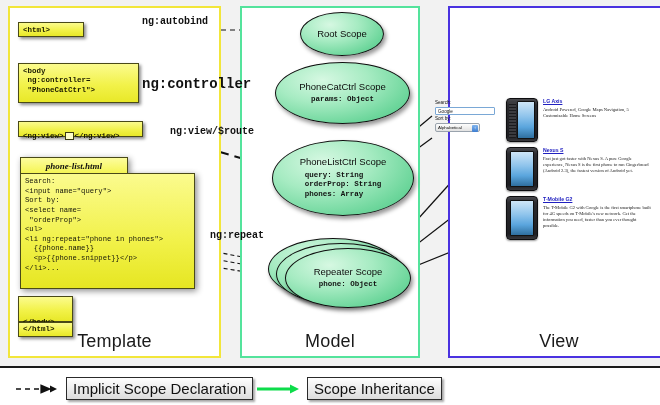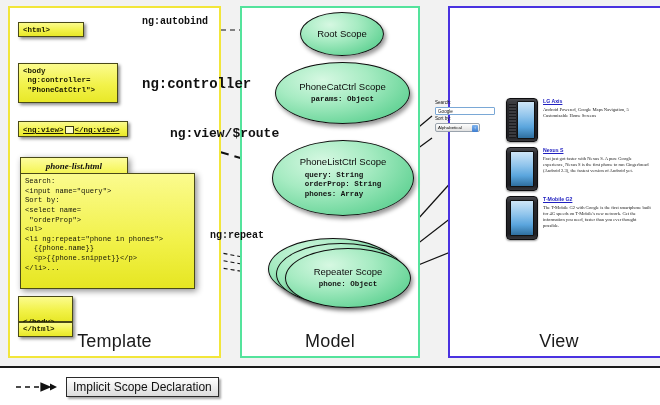--- a/index.html
+++ b/index.html
@@ -13,22 +13,22 @@
 
   .panel-label{position:absolute;font-size:18px;color:#1a1a1a;text-align:center;width:100%;bottom:4px;letter-spacing:.2px;}
 
   
   .ybox{position:absolute;box-sizing:border-box;border:1px solid #4a4a18;
         background:linear-gradient(180deg,#fbfb8e 0%,#f2f24a 55%,#e8e828 100%);
         box-shadow:2px 2px 3px rgba(0,0,0,.45);
         font-family:"Liberation Mono",monospace;font-weight:bold;font-size:7.5px;color:#1a1a00;
         padding:3px 4px;line-height:1.25;white-space:pre;}
   #tag-html{left:18px;top:22px;width:66px;height:15px;padding-top:3px;}
-  #tag-body{left:18px;top:63px;width:100px;height:40px;}
-  #tag-ngview{left:18px;top:121px;width:110px;height:16px;padding-top:4px;text-decoration:underline;}
+  #tag-body{left:18px;top:63px;width:121px;height:40px;}
+  #tag-ngview{left:18px;top:121px;width:125px;height:16px;padding-top:10px;}
   #tag-bodyclose{left:18px;top:296px;width:55px;height:15px;padding-top:21px;}
   #tag-htmlclose{left:18px;top:322px;width:55px;height:15px;padding-top:2px;}
   .ngview-sq{display:inline-block;width:7px;height:6px;border:1px solid #3a3a10;background:#fdfdc8;vertical-align:middle;margin:0 1px;}
 
   
   #partial{position:absolute;left:20px;top:157px;width:175px;height:132px;
            filter:drop-shadow(2px 2px 3px rgba(0,0,0,.45));}
   #partial-tab{position:absolute;left:0;top:0;width:108px;height:17px;box-sizing:border-box;
       border:1px solid #4a4a18;border-bottom:none;background:linear-gradient(180deg,#fdfd9e,#f4f44f);
       font-family:"Liberation Serif",serif;font-style:italic;font-weight:bold;font-size:9px;color:#111;
@@ -50,21 +50,21 @@
   #scope-list{left:272px;top:140px;width:140px;height:74px;}
   #scope-rep3{left:268px;top:238px;width:128px;height:60px;}
   #scope-rep2{left:276px;top:243px;width:128px;height:60px;}
   #scope-rep1{left:285px;top:248px;width:124px;height:58px;}
 
   
   svg.ov{position:absolute;left:0;top:0;width:660px;height:405px;pointer-events:none;}
   .conn-label{position:absolute;font-family:"Liberation Mono",monospace;font-weight:bold;color:#111;white-space:nowrap;}
   #lbl-autobind{left:142px;top:16px;font-size:10px;}
   #lbl-controller{left:142px;top:76px;font-size:14px;}
-  #lbl-ngview{left:170px;top:126px;font-size:13px;}
+  #lbl-ngview{left:170px;top:126px;font-size:10px;}
   #lbl-repeat{left:210px;top:230px;font-size:10px;}
 
   
   #view-form{position:absolute;left:435px;top:100px;width:62px;font-family:"Liberation Sans",sans-serif;}
   .vf-lab{font-size:4.6px;color:#111;line-height:1.5;}
   #vf-input{box-sizing:border-box;width:60px;height:8px;border:1px solid #7aa8d6;background:#fff;
             font-size:4.6px;color:#111;padding:0 2px;line-height:7px;border-radius:1px;}
   #vf-select{box-sizing:border-box;width:45px;height:8.5px;border:1px solid #9aa3ad;border-radius:2px;
             background:linear-gradient(180deg,#fdfdfd,#e2e2e2);font-size:4.4px;color:#111;
             padding:0 2px;line-height:8px;position:relative;}
@@ -84,21 +84,21 @@
   .phone-thumb.kbd .kb{width:11px;height:100%;border-radius:1px;background:repeating-linear-gradient(180deg,#3b3b3f 0 1.6px,#1a1a1d 1.6px 3px);}
   .phone-info{flex:1;min-width:0;}
   .phone-name{font-size:5.2px;color:#2020c0;text-decoration:underline;font-weight:bold;line-height:1.3;}
   .phone-snip{font-family:"Liberation Serif",serif;font-size:4.6px;color:#1a1a1a;line-height:1.32;margin-top:2px;}
 
   
   #legend{position:absolute;left:0;top:366px;width:660px;height:39px;background:#fff;border-top:2px solid #1a1a1a;}
   .leg-item{position:absolute;display:flex;align-items:center;gap:6px;top:9px;}
   #leg-1{left:14px;} #leg-2{left:255px;} #leg-3{left:470px;}
   .leg-box{border:1px solid #2a2a2a;background:linear-gradient(180deg,#fefefe,#dcdcdc);
-      box-shadow:1.5px 1.5px 2px rgba(0,0,0,.35);padding:2px 6px;font-size:12px;color:#111;white-space:nowrap;}
+      box-shadow:1.5px 1.5px 2px rgba(0,0,0,.35);padding:2px 6px;font-size:15px;color:#111;white-space:nowrap;}
 </style>
 </head>
 <body>
 
 <div id="root">
 
   <svg class="ov" viewBox="0 0 660 405">
     <defs>
       <marker id="ah" markerWidth="7" markerHeight="7" refX="6" refY="3" orient="auto">
         <path d="M0,0 L7,3 L0,6 z" fill="#111"></path>
@@ -269,16 +269,23 @@
 
   <div id="legend">
     <div class="leg-item" id="leg-1">
       <svg width="46" height="12">
         <path d="M2,6 L36,6" stroke="#111" stroke-width="1.6" stroke-dasharray="5,4" fill="none" marker-end="url(#ah)"></path>
         <path d="M36,2.5 L43,6 L36,9.5 z" fill="#111"></path>
       </svg>
       <div class="leg-box">Implicit Scope Declaration</div>
     </div>
 
+    <div class="leg-item" id="leg-2">
+      <svg width="46" height="12">
+        <path d="M2,6 L36,6" stroke="#0ddc4a" stroke-width="3" fill="none"></path>
+        <path d="M35,1.5 L44,6 L35,10.5 z" fill="#0ddc4a"></path>
+      </svg>
+      <div class="leg-box">Scope Inheritance</div>
+    </div>
 
   </div>
 
 </div>
 
 </body></html>

